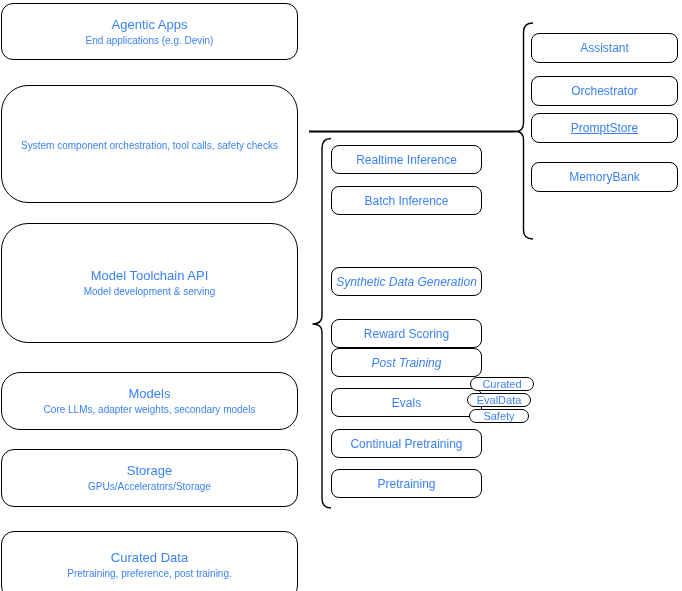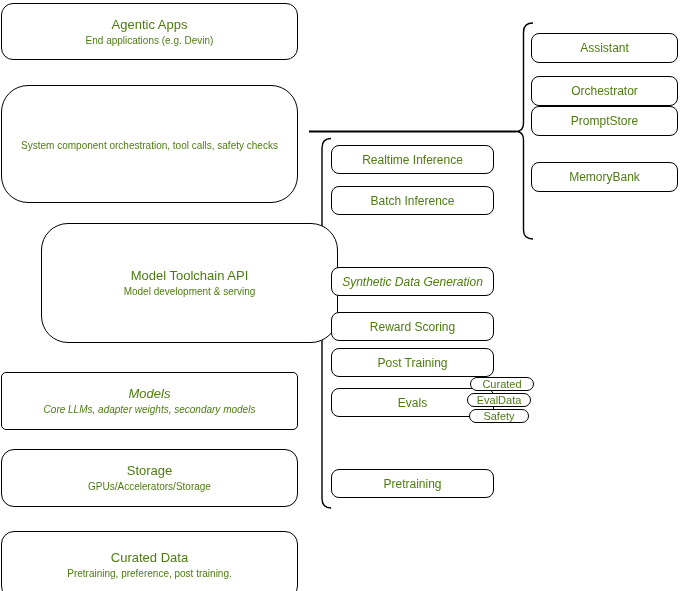--- a/index.html
+++ b/index.html
@@ -2,21 +2,21 @@
 <html><head>
 <meta charset="utf-8">
 <style>
   html, body { margin: 0; padding: 0; background: #ffffff; }
   .canvas {
     position: relative;
     width: 682px;
     height: 591px;
     background: #ffffff;
     font-family: "Liberation Sans", sans-serif;
-    color: #4d7c0f;
+    color: #3b82f6;
     overflow: hidden;
   }
   svg.connectors {
     position: absolute;
     left: 0; top: 0;
     width: 682px; height: 591px;
     z-index: 0;
   }
   .box {
     position: absolute;
@@ -27,21 +27,21 @@
     flex-direction: column;
     align-items: center;
     justify-content: center;
     text-align: center;
     z-index: 1;
   }
   .lbox { left: 1px; width: 297px; }
   .lbox .title { font-size: 13px; line-height: 15px; white-space: nowrap; }
   .lbox .subtitle { font-size: 10px; line-height: 12px; margin-top: 3px; white-space: nowrap; }
   .mbox {
-    left: 331px; width: 163px; height: 29px;
+    left: 331px; width: 151px; height: 29px;
     border-radius: 8px;
     font-size: 12px;
     white-space: nowrap;
   }
   .rbox {
     left: 531px; width: 147px; height: 30px;
     border-radius: 8px;
     font-size: 12px;
     white-space: nowrap;
   }
@@ -74,26 +74,26 @@
 
   <div class="box lbox" style="top:3px; height:57px; border-radius:12px;">
     <div class="title">Agentic Apps</div>
     <div class="subtitle">End applications (e.g. Devin)</div>
   </div>
 
   <div class="box lbox" style="top:85px; height:118px; border-radius:27px;">
     <div class="subtitle">System component orchestration, tool calls, safety checks</div>
   </div>
 
-  <div class="box lbox" style="top:223px; height:120px; border-radius:27px;margin-left:40px;">
+  <div class="box lbox" style="top:223px; height:120px; border-radius:27px;">
     <div class="title">Model Toolchain API</div>
     <div class="subtitle">Model development &amp; serving</div>
   </div>
 
-  <div class="box lbox" style="top:372px; height:58px; border-radius:5px;font-style:italic;">
+  <div class="box lbox" style="top:372px; height:58px; border-radius:19px;">
     <div class="title">Models</div>
     <div class="subtitle">Core LLMs, adapter weights, secondary models</div>
   </div>
 
   <div class="box lbox" style="top:449px; height:58px; border-radius:13px;">
     <div class="title">Storage</div>
     <div class="subtitle">GPUs/Accelerators/Storage</div>
   </div>
 
   <div class="box lbox" style="top:531px; height:68px; border-radius:13px;">
@@ -103,43 +103,46 @@
 
   <div class="box mbox" style="top:145px;">
     <span>Realtime Inference</span>
   </div>
   <div class="box mbox" style="top:186px;">
     <span>Batch Inference</span>
   </div>
   <div class="box mbox" style="top:267px;font-style:italic;">
     <span>Synthetic Data Generation</span>
   </div>
-  <div class="box mbox" style="top:312px;">
+  <div class="box mbox" style="top:319px;">
     <span>Reward Scoring</span>
   </div>
-  <div class="box mbox" style="top:348px;">
+  <div class="box mbox" style="top:348px;font-style:italic;">
     <span>Post Training</span>
   </div>
   <div class="box mbox" style="top:388px;">
     <span>Evals</span>
+  </div>
+  <div class="box mbox" style="top:429px;">
+    <span>Continual Pretraining</span>
   </div>
   <div class="box mbox" style="top:469px;">
     <span>Pretraining</span>
   </div>
 
   <div class="pill" style="left:470px; top:377px; width:64px;">Curated</div>
   <div class="pill" style="left:467px; top:393px; width:64px;">EvalData</div>
   <div class="pill" style="left:469px; top:409px; width:60px;">Safety</div>
 
   <div class="box rbox" style="top:33px;">
     <span>Assistant</span>
   </div>
   <div class="box rbox" style="top:76px;">
     <span>Orchestrator</span>
   </div>
-  <div class="box rbox" style="top:106px;">
+  <div class="box rbox" style="top:113px;text-decoration:underline;">
     <span>PromptStore</span>
   </div>
   <div class="box rbox" style="top:162px;">
     <span>MemoryBank</span>
   </div>
 
 </div>
 
 </body></html>

